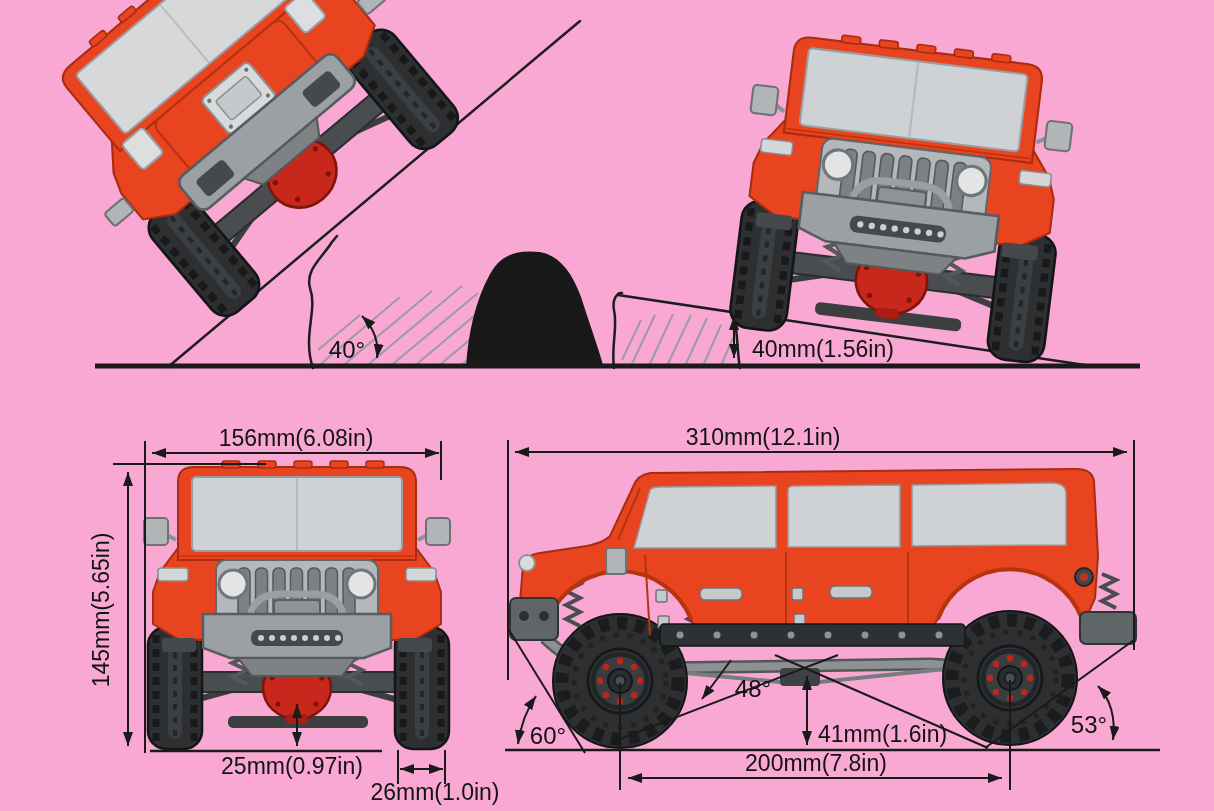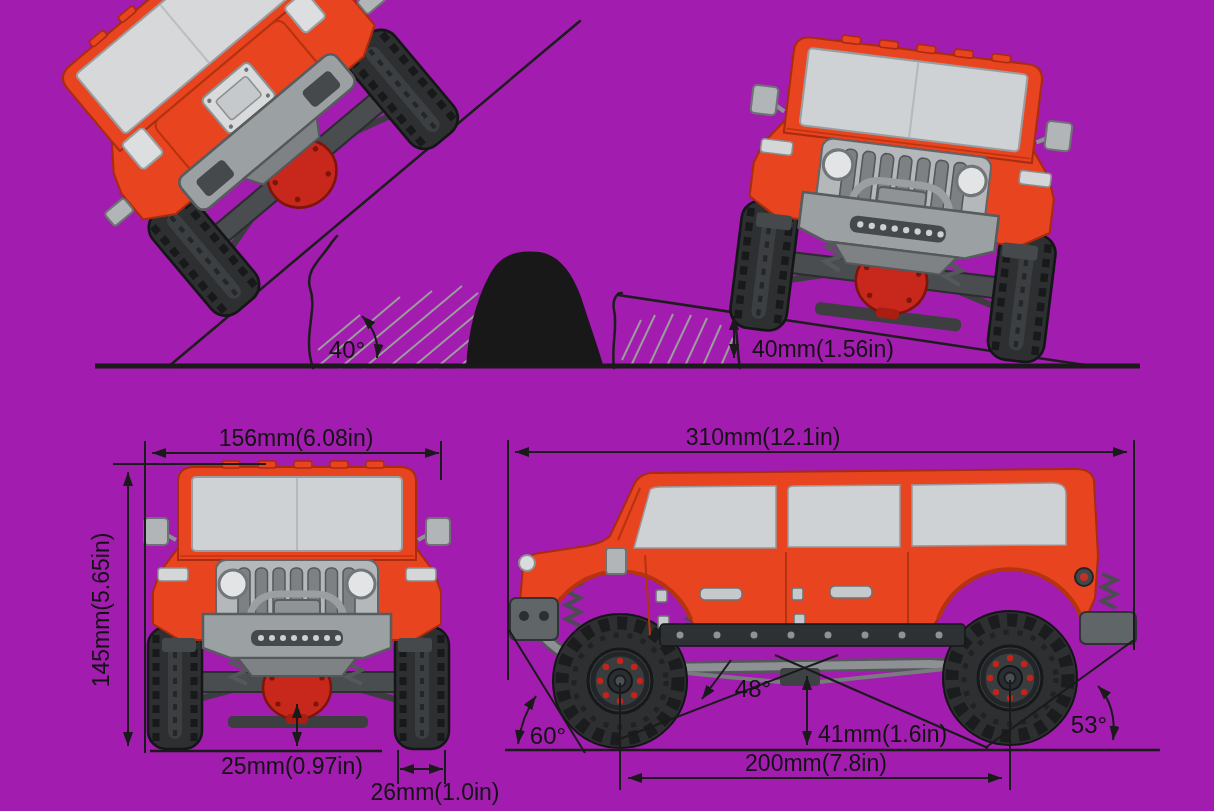--- a/index.html
+++ b/index.html
@@ -1,16 +1,16 @@
 <!DOCTYPE html>
 <html><head>
 <meta charset="utf-8">
 <style>
   html,body{margin:0;padding:0;background:#ffffff;}
-  .stage{position:relative;width:1214px;height:811px;background:#a21caf;overflow:hidden;
+  .stage{position:relative;width:1214px;height:811px;background:#f9a8d4;overflow:hidden;
          font-family:"Liberation Sans",sans-serif;}
   svg{display:block;}
   .dim-label{font:23px "Liberation Sans",sans-serif;fill:#121212;}
   .ang-label{font:24px "Liberation Sans",sans-serif;fill:#121212;}
   .dimline{stroke:#1a1a1a;stroke-width:2;fill:none;}
   .extline{stroke:#1a1a1a;stroke-width:2;fill:none;}
   .groundline{stroke:#1a1a1a;stroke-width:2.5;fill:none;}
   .hatch{stroke:#9c9c9c;stroke-width:2;fill:none;}
   .rockedge{stroke:#1d1d1d;stroke-width:2.5;fill:none;stroke-linecap:round;}
 </style>

